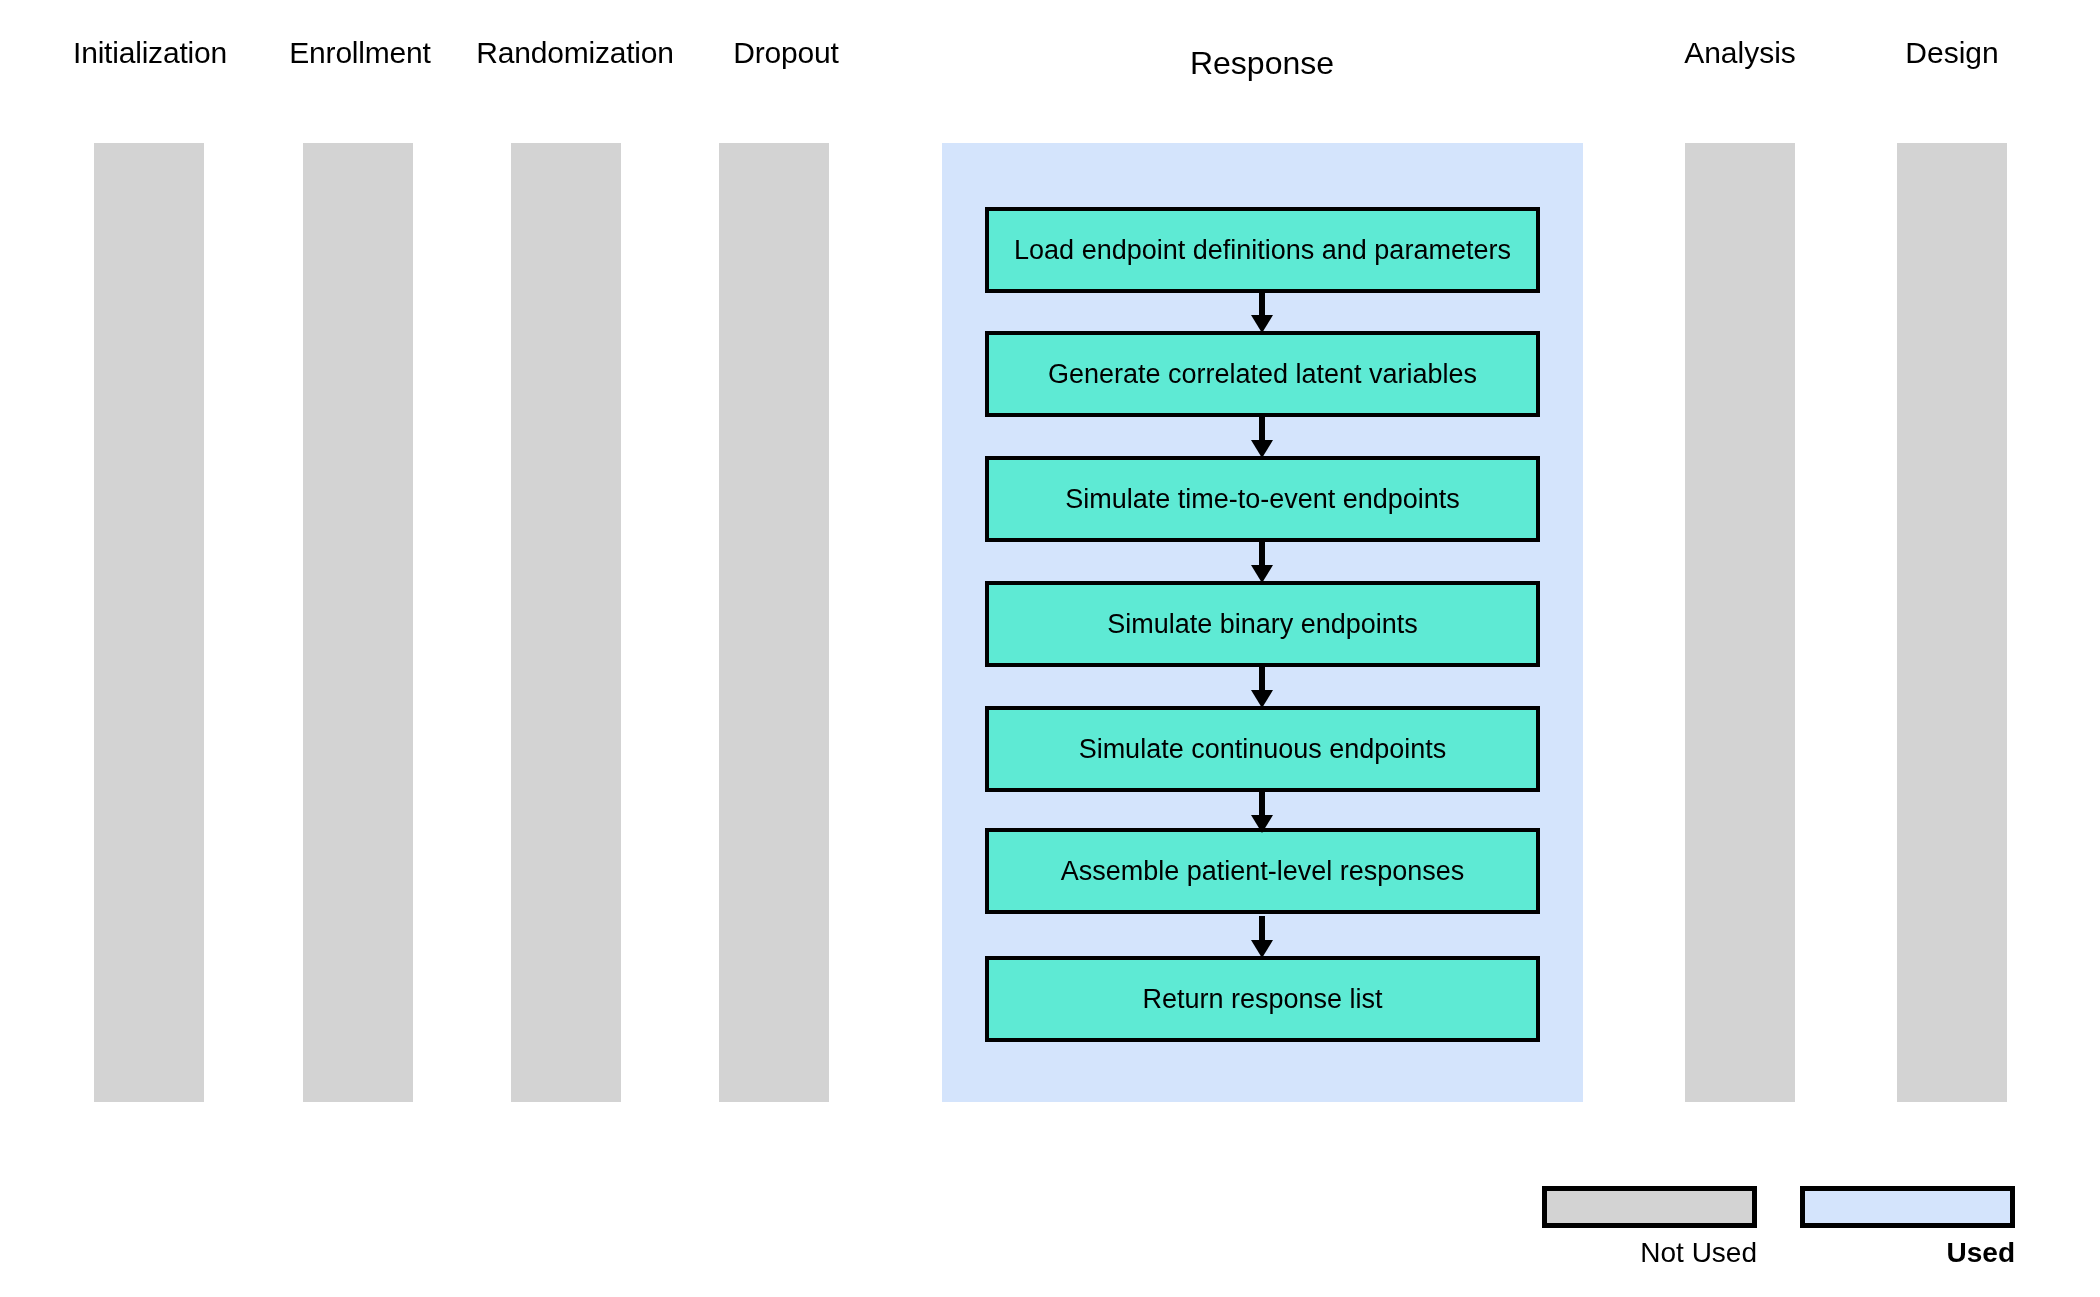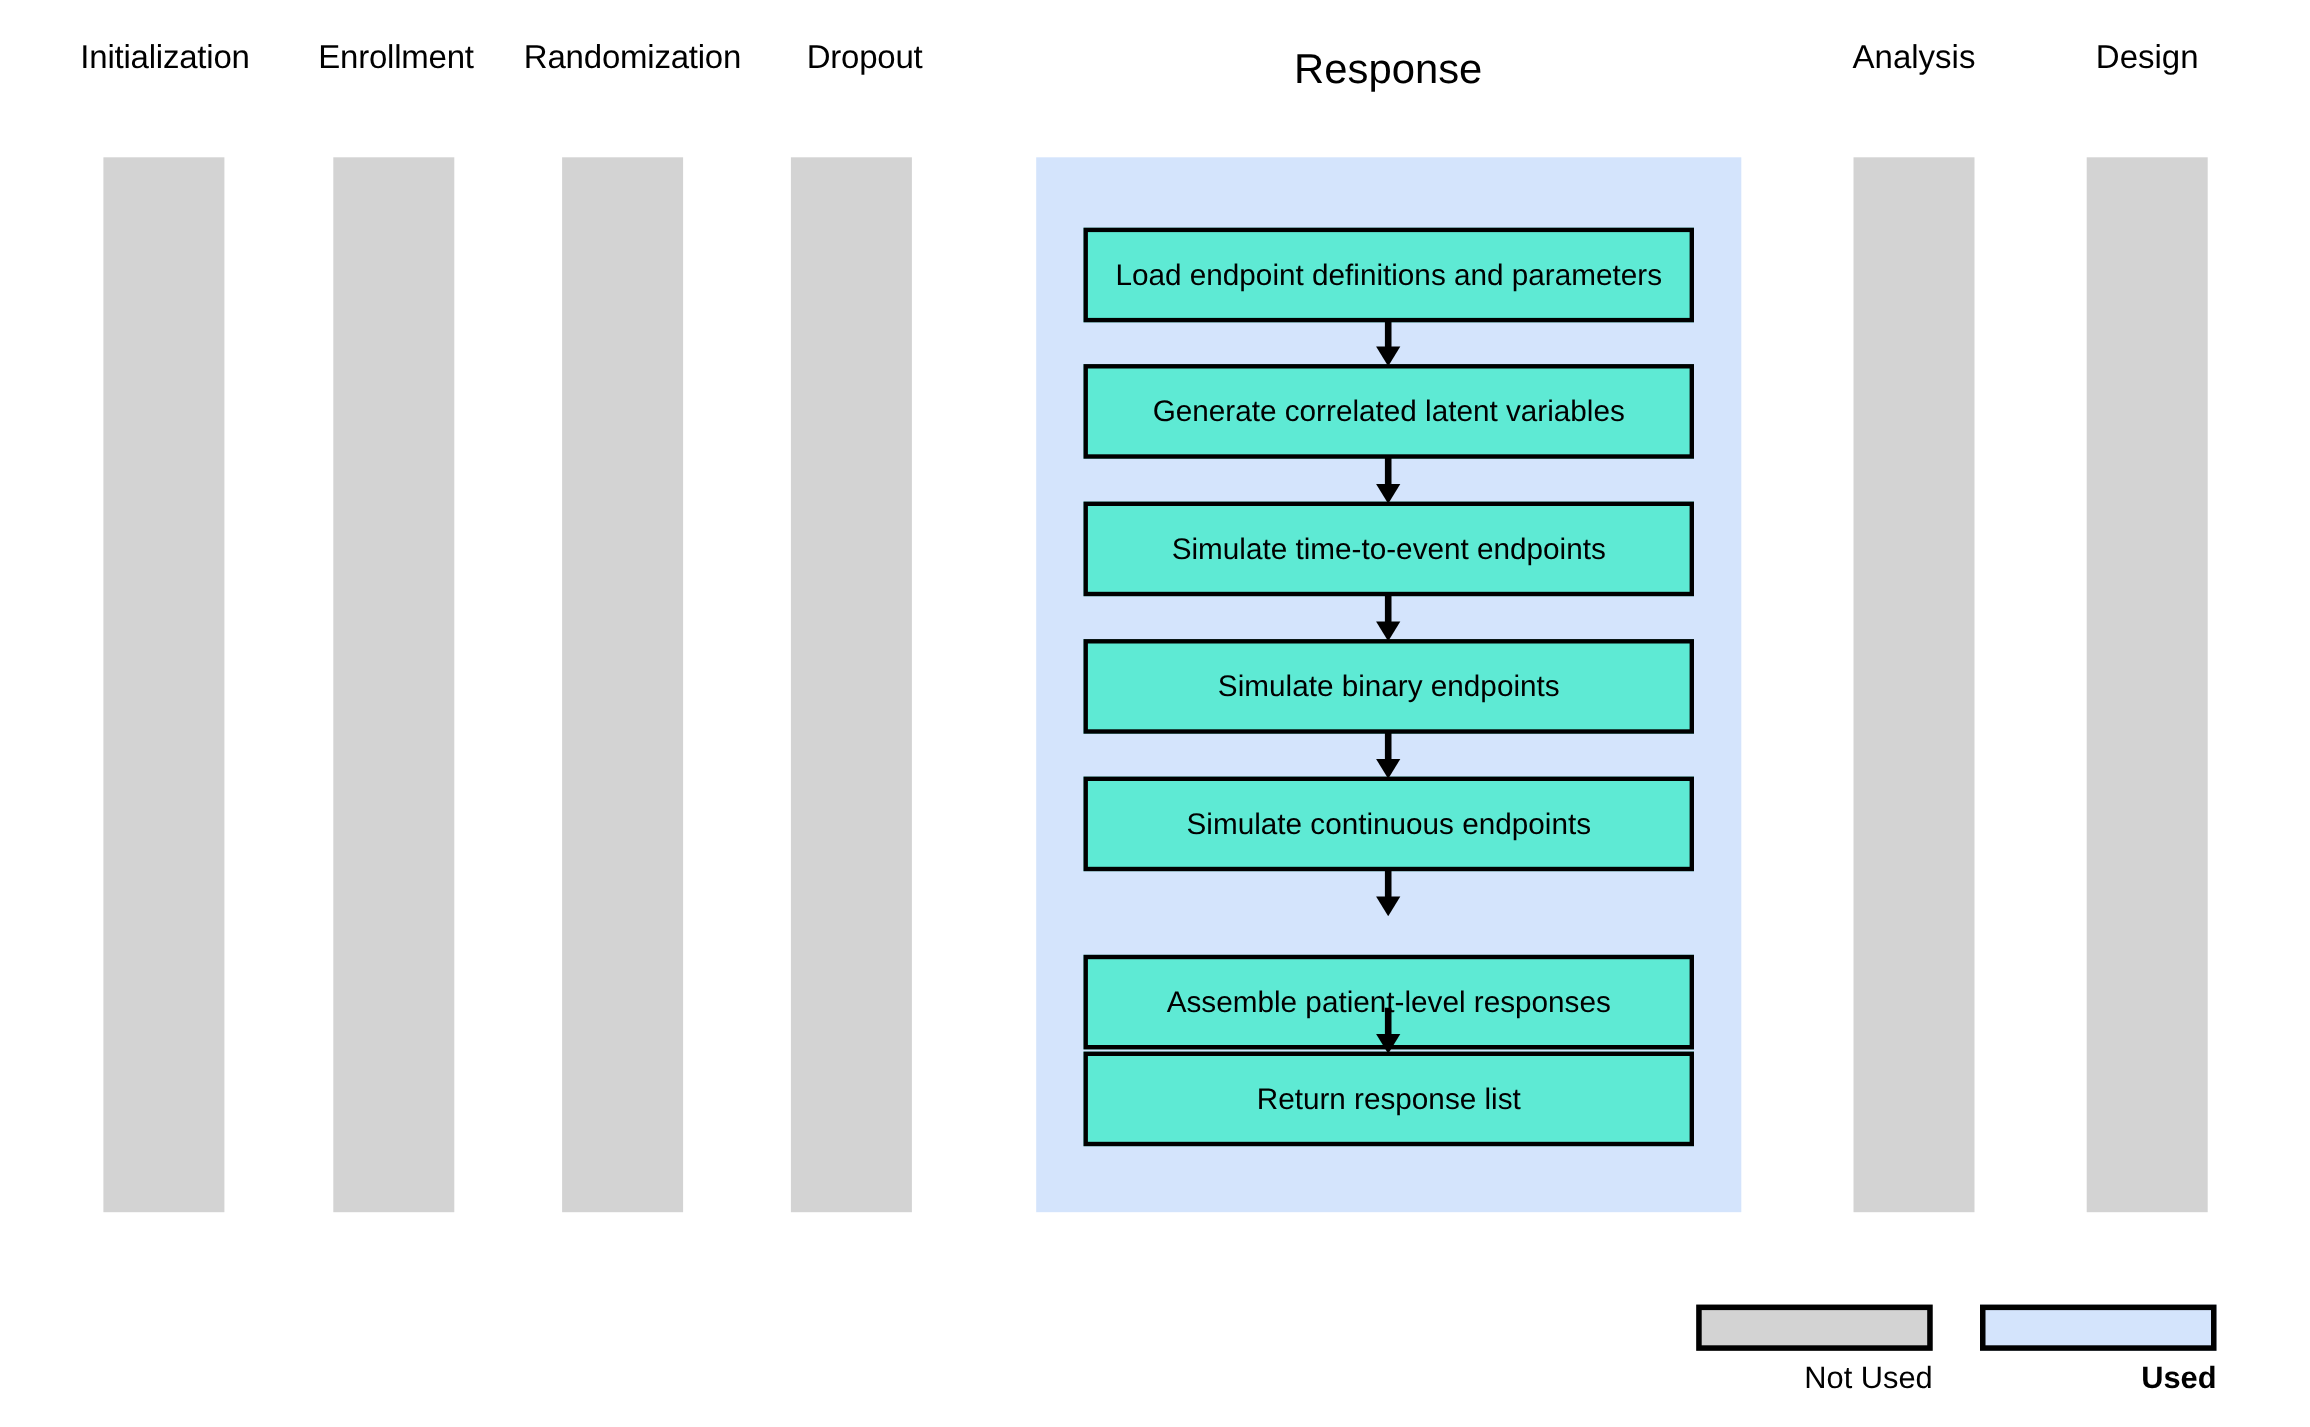--- a/index.html
+++ b/index.html
@@ -43,21 +43,21 @@
 
   
   .active-panel {
     position: absolute;
     background: #d4e4fc;
   }
   .active-title {
     position: absolute;
     text-align: center;
     color: #000000;
-    font-size: 38px;
+    font-size: 32px;
     line-height: 42px;
     white-space: nowrap;
     transform: translateX(-50%);
   }
 
   
   .flow-box {
     position: absolute;
     box-sizing: border-box;
     background: #5eead4;
@@ -137,21 +137,21 @@
   </div>
   <div class="flow-box" style="left:985px; top:456px; width:555px; height:86px;">
     <span class="flow-box-label">Simulate time-to-event endpoints</span>
   </div>
   <div class="flow-box" style="left:985px; top:581px; width:555px; height:86px;">
     <span class="flow-box-label">Simulate binary endpoints</span>
   </div>
   <div class="flow-box" style="left:985px; top:706px; width:555px; height:86px;align-items:center;">
     <span class="flow-box-label">Simulate continuous endpoints</span>
   </div>
-  <div class="flow-box" style="left:985px; top:828px; width:555px; height:86px;margin-top:40px;">
+  <div class="flow-box" style="left:985px; top:828px; width:555px; height:86px;">
     <span class="flow-box-label">Assemble patient-level responses</span>
   </div>
   <div class="flow-box" style="left:985px; top:956px; width:555px; height:86px;">
     <span class="flow-box-label">Return response list</span>
   </div>
 
   <div class="flow-arrow" style="left:1262px; top:291px; height:42px;">
     <svg viewBox="0 0 34 42" preserveAspectRatio="none">
       <line x1="17" y1="0" x2="17" y2="30" stroke="#000000" stroke-width="6"></line>
       <polygon points="17,42 6,24 28,24" fill="#000000"></polygon>

